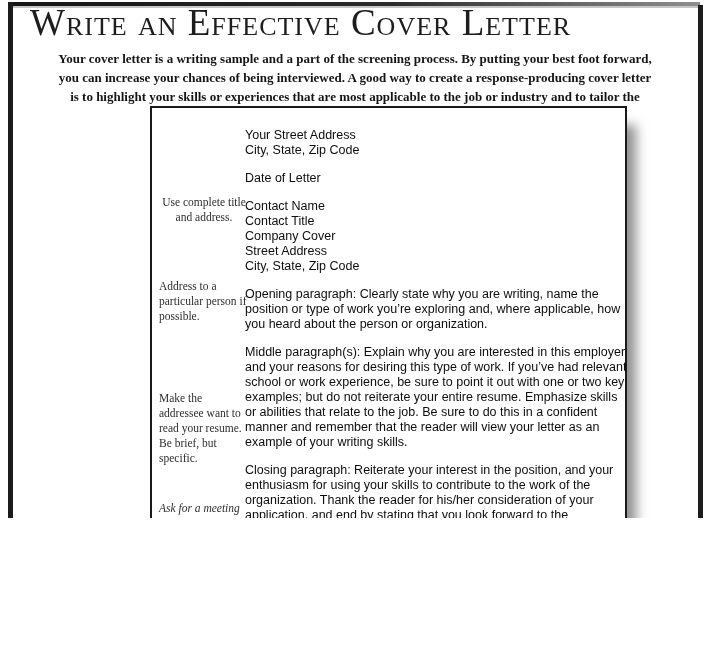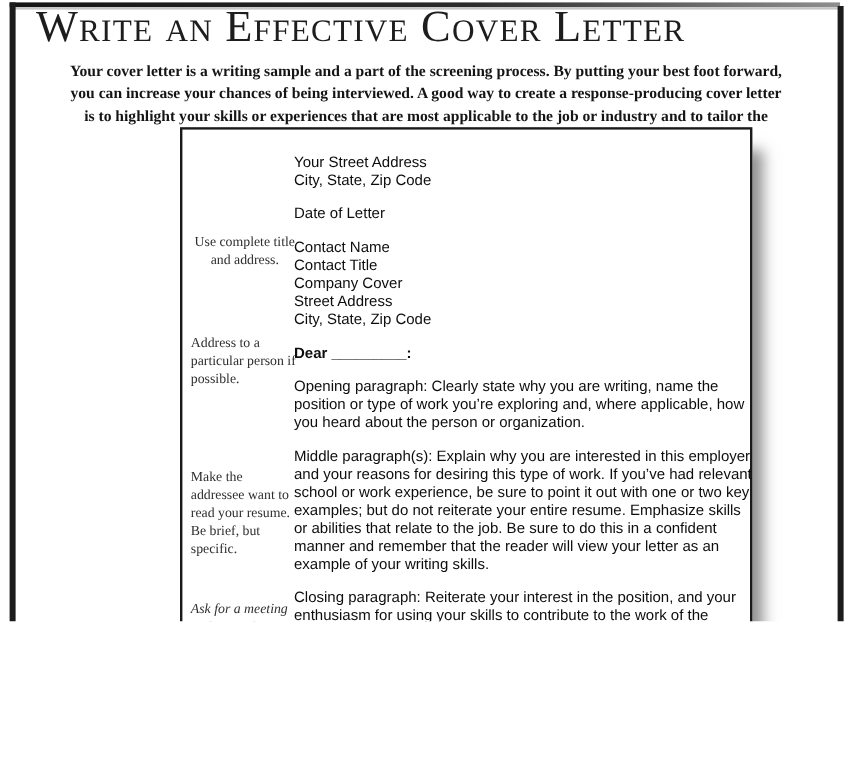--- a/index.html
+++ b/index.html
@@ -111,21 +111,20 @@
       <div class="blk">Date of Letter</div>
 
       <div class="blk">
         <div>Contact Name</div>
         <div>Contact Title</div>
         <div>Company Cover</div>
         <div>Street Address</div>
         <div>City, State, Zip Code</div>
       </div>
 
-      <div class="blk salutation">Dear _________:</div>
 
       <p class="blk"><span class="lead">Opening paragraph:</span><span> Clearly state why you are writing, name the position or type of work you’re exploring and, where applicable, how you heard about the person or organization.</span></p>
 
       <p class="blk"><span class="lead">Middle paragraph(s):</span><span> Explain why you are interested in this employer and your reasons for desiring this type of work. If you’ve had relevant school or work experience, be sure to point it out with one or two key examples; but do not reiterate your entire resume. Emphasize skills or abilities that relate to the job. Be sure to do this in a confident manner and remember that the reader will view your letter as an example of your writing skills.</span></p>
 
       <p class="blk"><span class="lead">Closing paragraph:</span><span> Reiterate your interest in the position, and your enthusiasm for using your skills to contribute to the work of the organization. Thank the reader for his/her consideration of your application, and end by stating that you look forward to the opportunity to further discuss the position.</span></p>
 
       <div class="blk">Sincerely,</div>
 
       <div class="blk">Your name typed</div>

